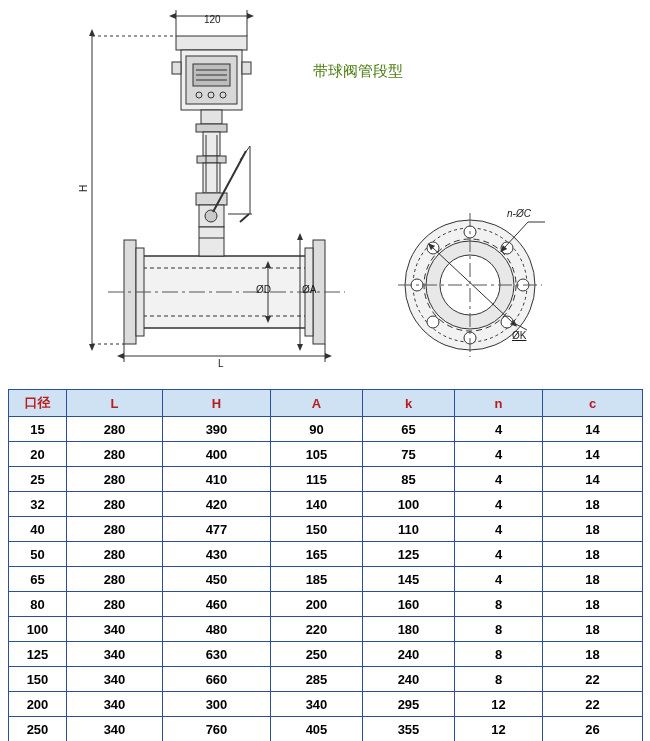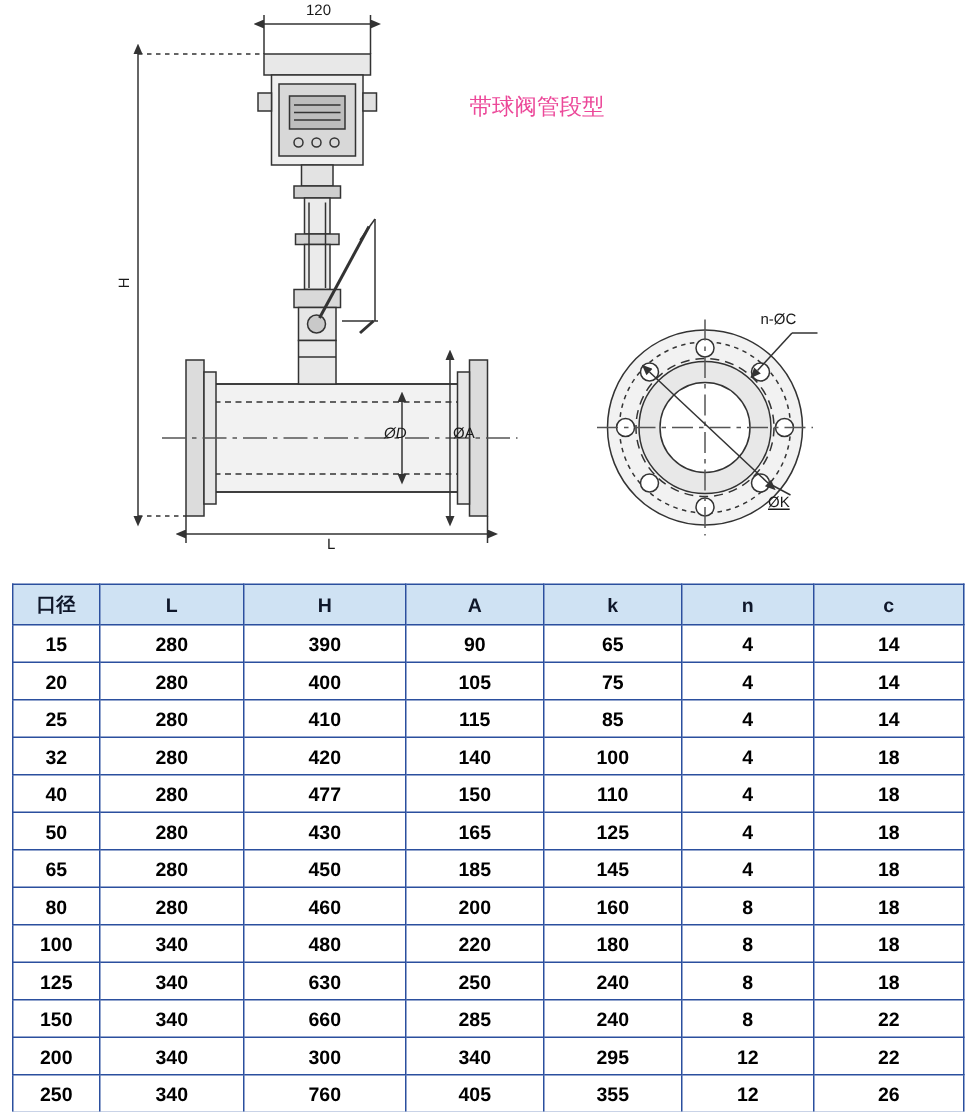--- a/index.html
+++ b/index.html
@@ -36,21 +36,21 @@
     font-family: "Liberation Sans", sans-serif;
     color: #1a1a1a;
     white-space: nowrap;
   }
   .title-block {
     position: absolute;
     left: 288px;
     top: 60px;
     font-size: 15px;
     line-height: 22px;
-    color: #ec4899;
+    color: #4d7c0f;
     text-align: center;
     width: 140px;
     font-family: "DejaVu Sans", sans-serif;
   }
 
   
   #table-wrap {
     position: absolute;
     left: 8px;
     top: 389px;
@@ -65,21 +65,21 @@
     border: 1px solid #2b4f9e;
     text-align: center;
     font-size: 13px;
     font-weight: bold;
     height: 24px;
     padding: 0;
     font-family: "Liberation Sans", sans-serif;
   }
   table.spec thead th {
     background: #cfe2f3;
-    color: #0f172a;
+    color: #b91c1c;
     font-size: 13px;
     height: 26px;
   }
   table.spec tbody td {
     background: #ffffff;
     color: #000;
   }
   col.c0 { width: 58px; }
   col.c1 { width: 96px; }
   col.c2 { width: 108px; }
@@ -192,26 +192,26 @@
         <line x1="470" y1="213" x2="470" y2="357" stroke-dasharray="14,4,3,4" stroke="#555"></line>
 
         <line x1="505" y1="247" x2="528" y2="222" marker-start="url(#arrL)"></line>
         <line x1="528" y1="222" x2="545" y2="222"></line>
 
         <line x1="433" y1="248" x2="512" y2="322" marker-start="url(#arrL)" marker-end="url(#arrR)"></line>
         <line x1="512" y1="322" x2="527" y2="330"></line>
       </g>
     </svg>
 
-    <div class="dim-label" style="left:204px; top:2px;text-align:center;">120</div>
+    <div class="dim-label" style="left:204px; top:14px;text-align:center;">120</div>
     <div class="dim-label" style="left:80px; top:183px; transform:rotate(-90deg);">H</div>
     <div class="dim-label" style="left:218px; top:358px;">L</div>
-    <div class="dim-label" style="left:256px; top:284px;font-style:italic;">ØD</div>
+    <div class="dim-label" style="left:256px; top:284px;">ØD</div>
     <div class="dim-label" style="left:302px; top:284px;">ØA</div>
-    <div class="dim-label" style="left:507px; top:208px;">n-ØC</div>
+    <div class="dim-label" style="left:507px; top:208px;font-style:italic;">n-ØC</div>
     <div class="dim-label" style="left:512px; top:330px;text-decoration:underline;">ØK</div>
 
     <div class="title-block">
       <div>带球阀管段型</div>
     </div>
   </div>
 
   <div id="table-wrap">
     <table class="spec">
       <colgroup>

